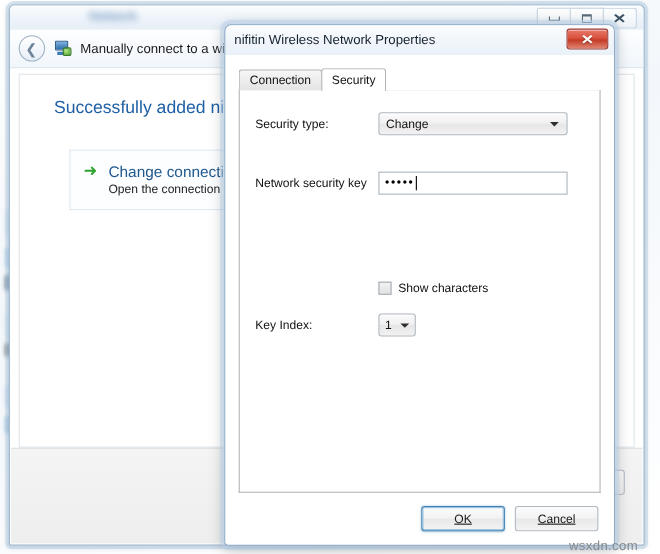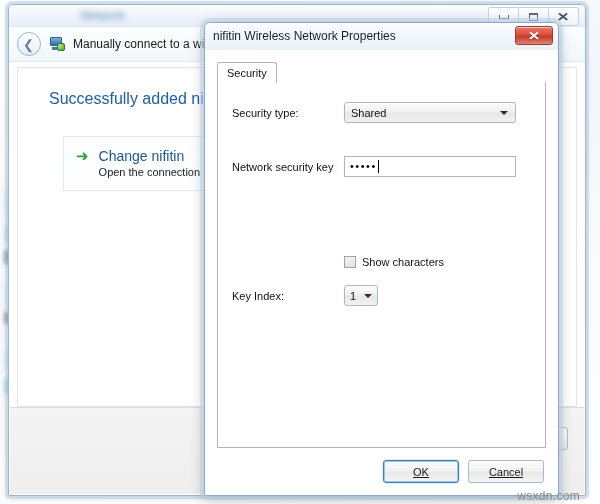--- a/index.html
+++ b/index.html
@@ -489,21 +489,21 @@
     </div>
     <div id="bg-nav-title">Manually connect to a wirel</div>
   </div>
 
   <div id="bg-content">
     <div id="bg-heading">Successfully added nifiti</div>
 
     <div id="change-box">
       <span class="green-arrow">➜</span>
       <div>
-        <div id="change-title">Change nifitin</div>
+        <div id="change-title">Change connecti</div>
         <div id="change-sub">Open the connection</div>
       </div>
     </div>
   </div>
 
   <div id="bg-footer">
     <div id="bg-close-button"></div>
   </div>
 </div>
 
@@ -512,29 +512,30 @@
   <div id="dlg-titlebar">
     <div id="dlg-title">nifitin Wireless Network Properties</div>
     <div id="dlg-close">
       <span class="x">✕</span>
     </div>
   </div>
 
   <div id="dlg-body">
 
     <div id="tabstrip">
+      <div class="tab">Connection</div>
       <div class="tab active">Security</div>
     </div>
 
     <div id="tabpanel">
 
       <div class="frow" style="top:20px;">
         <div class="flabel">Security type:</div>
         <div class="combo">
-          <span class="cval">Shared</span>
+          <span class="cval">Change</span>
           <span class="carrow"></span>
         </div>
       </div>
 
 
       <div class="frow" style="top:74px;">
         <div class="flabel">Network security key</div>
         <div class="textbox">
           <span class="dots">•••••</span>
           <span class="caret"></span>

